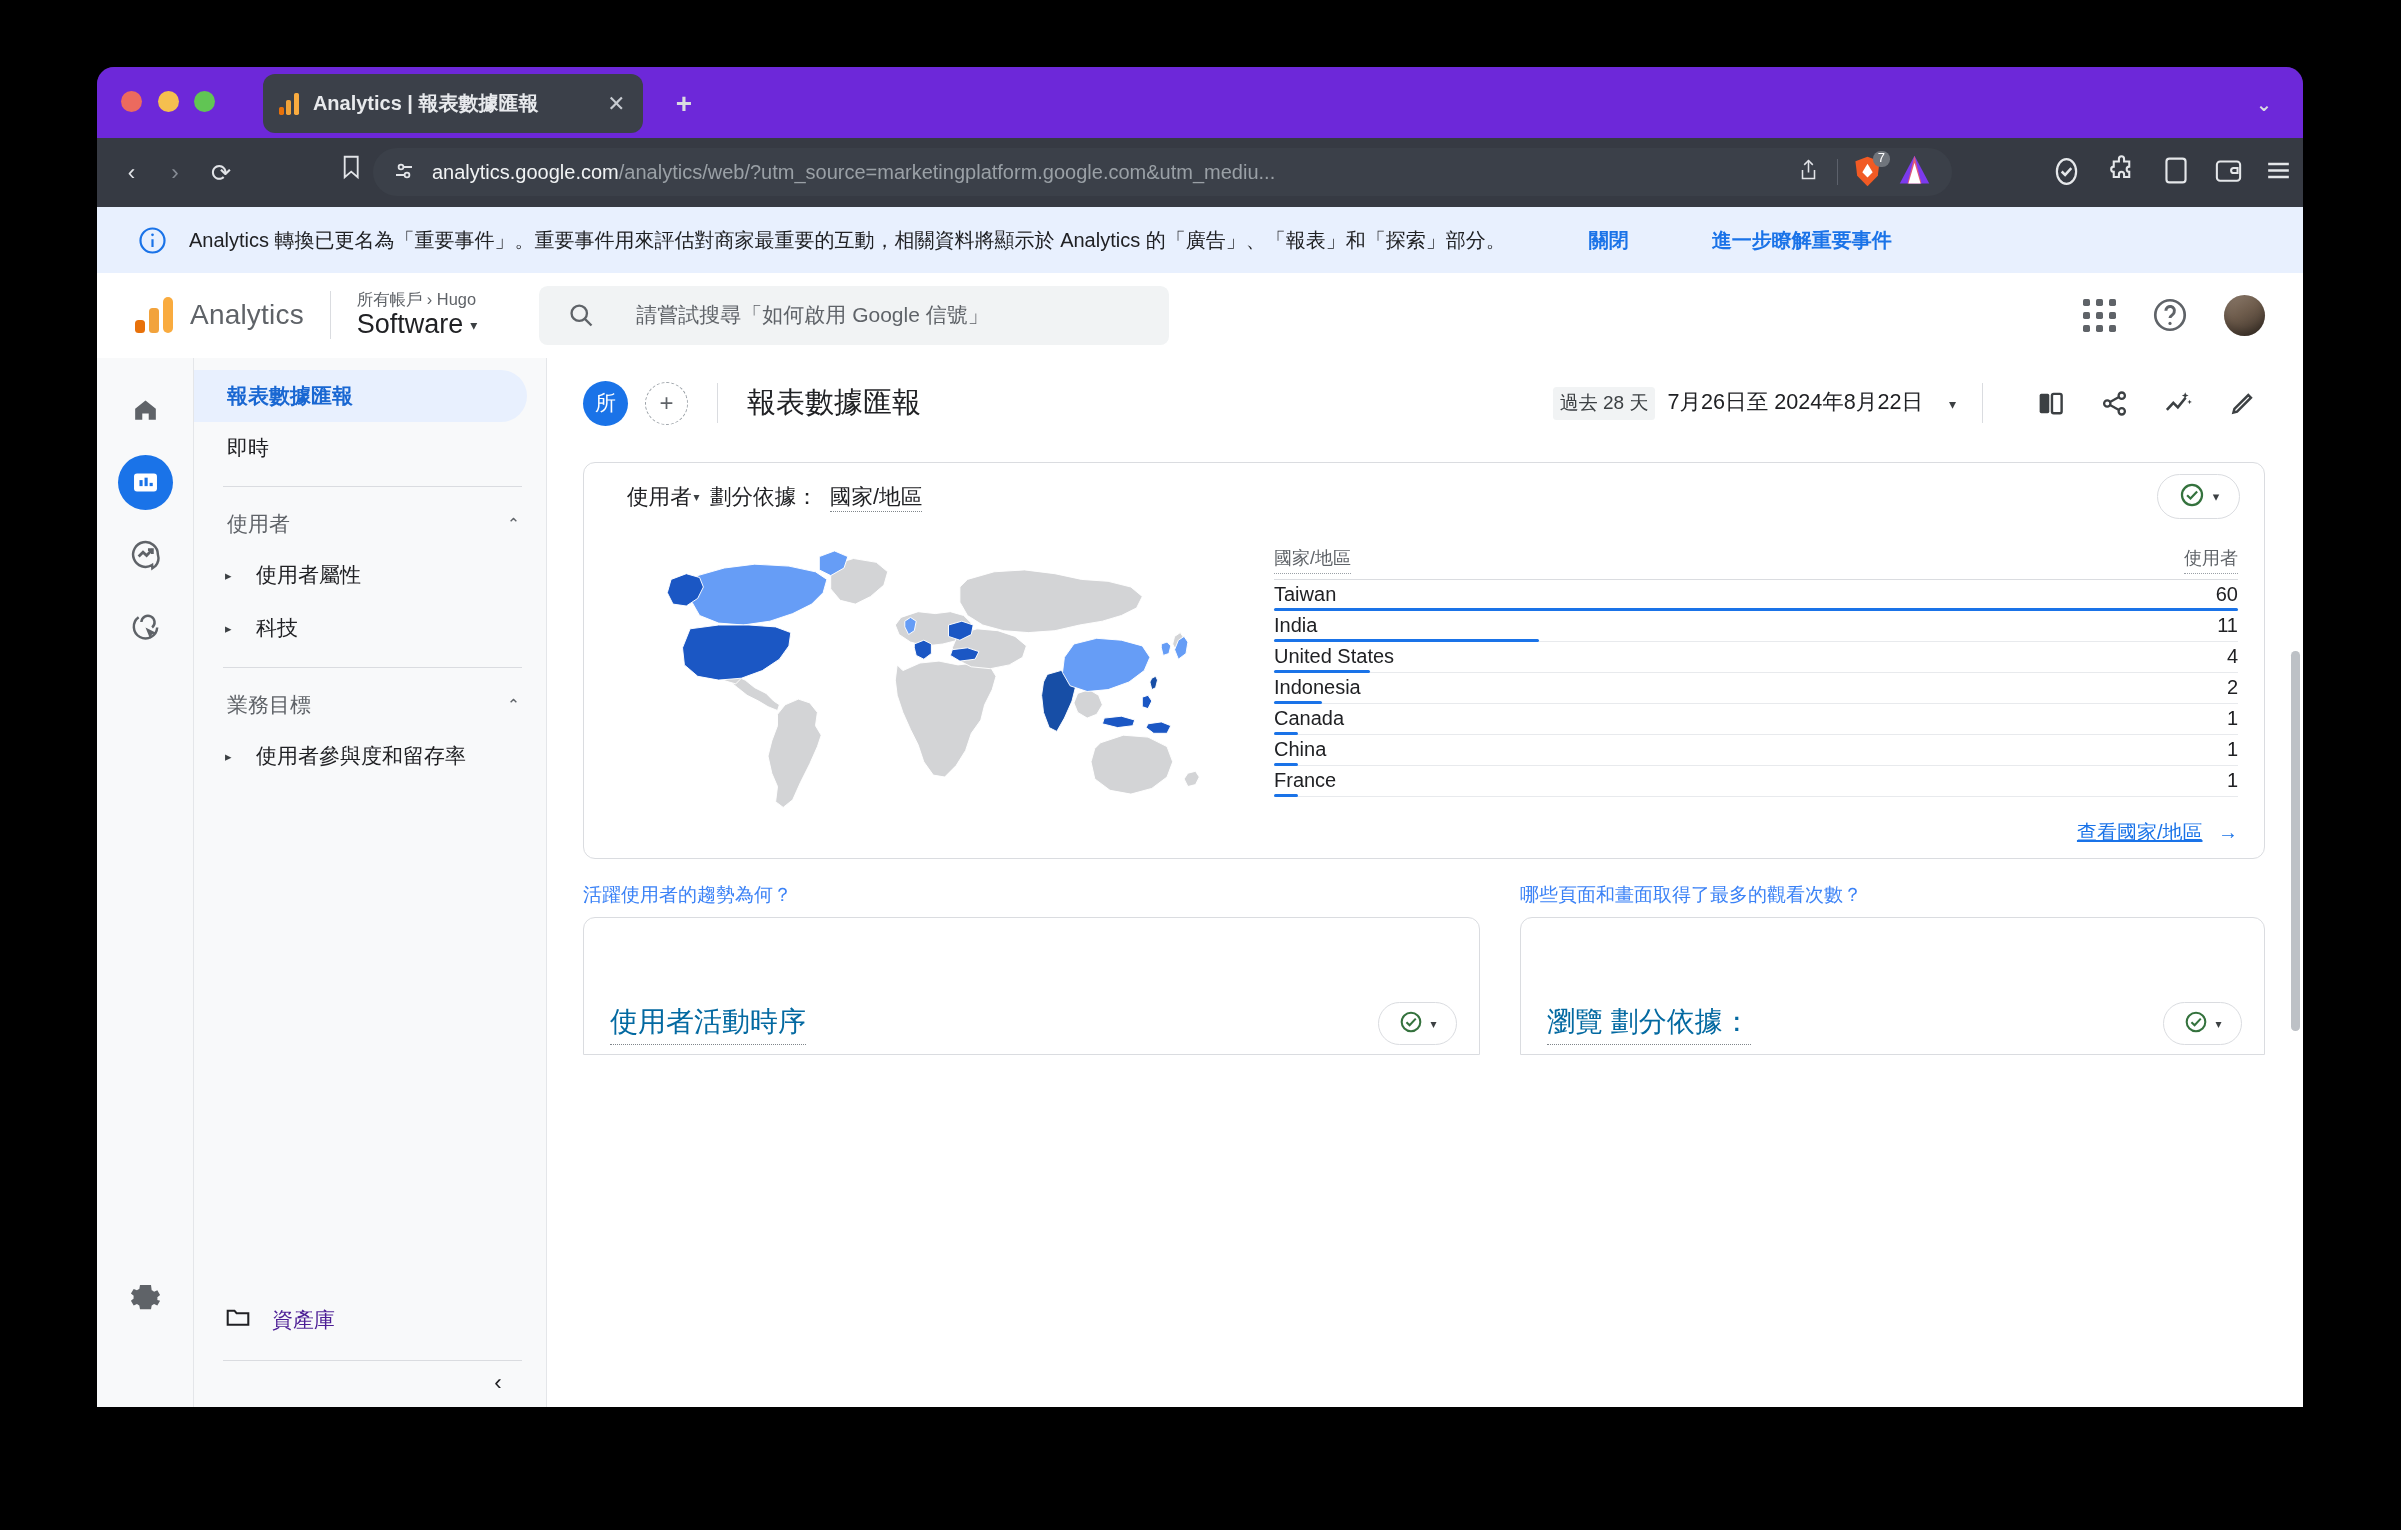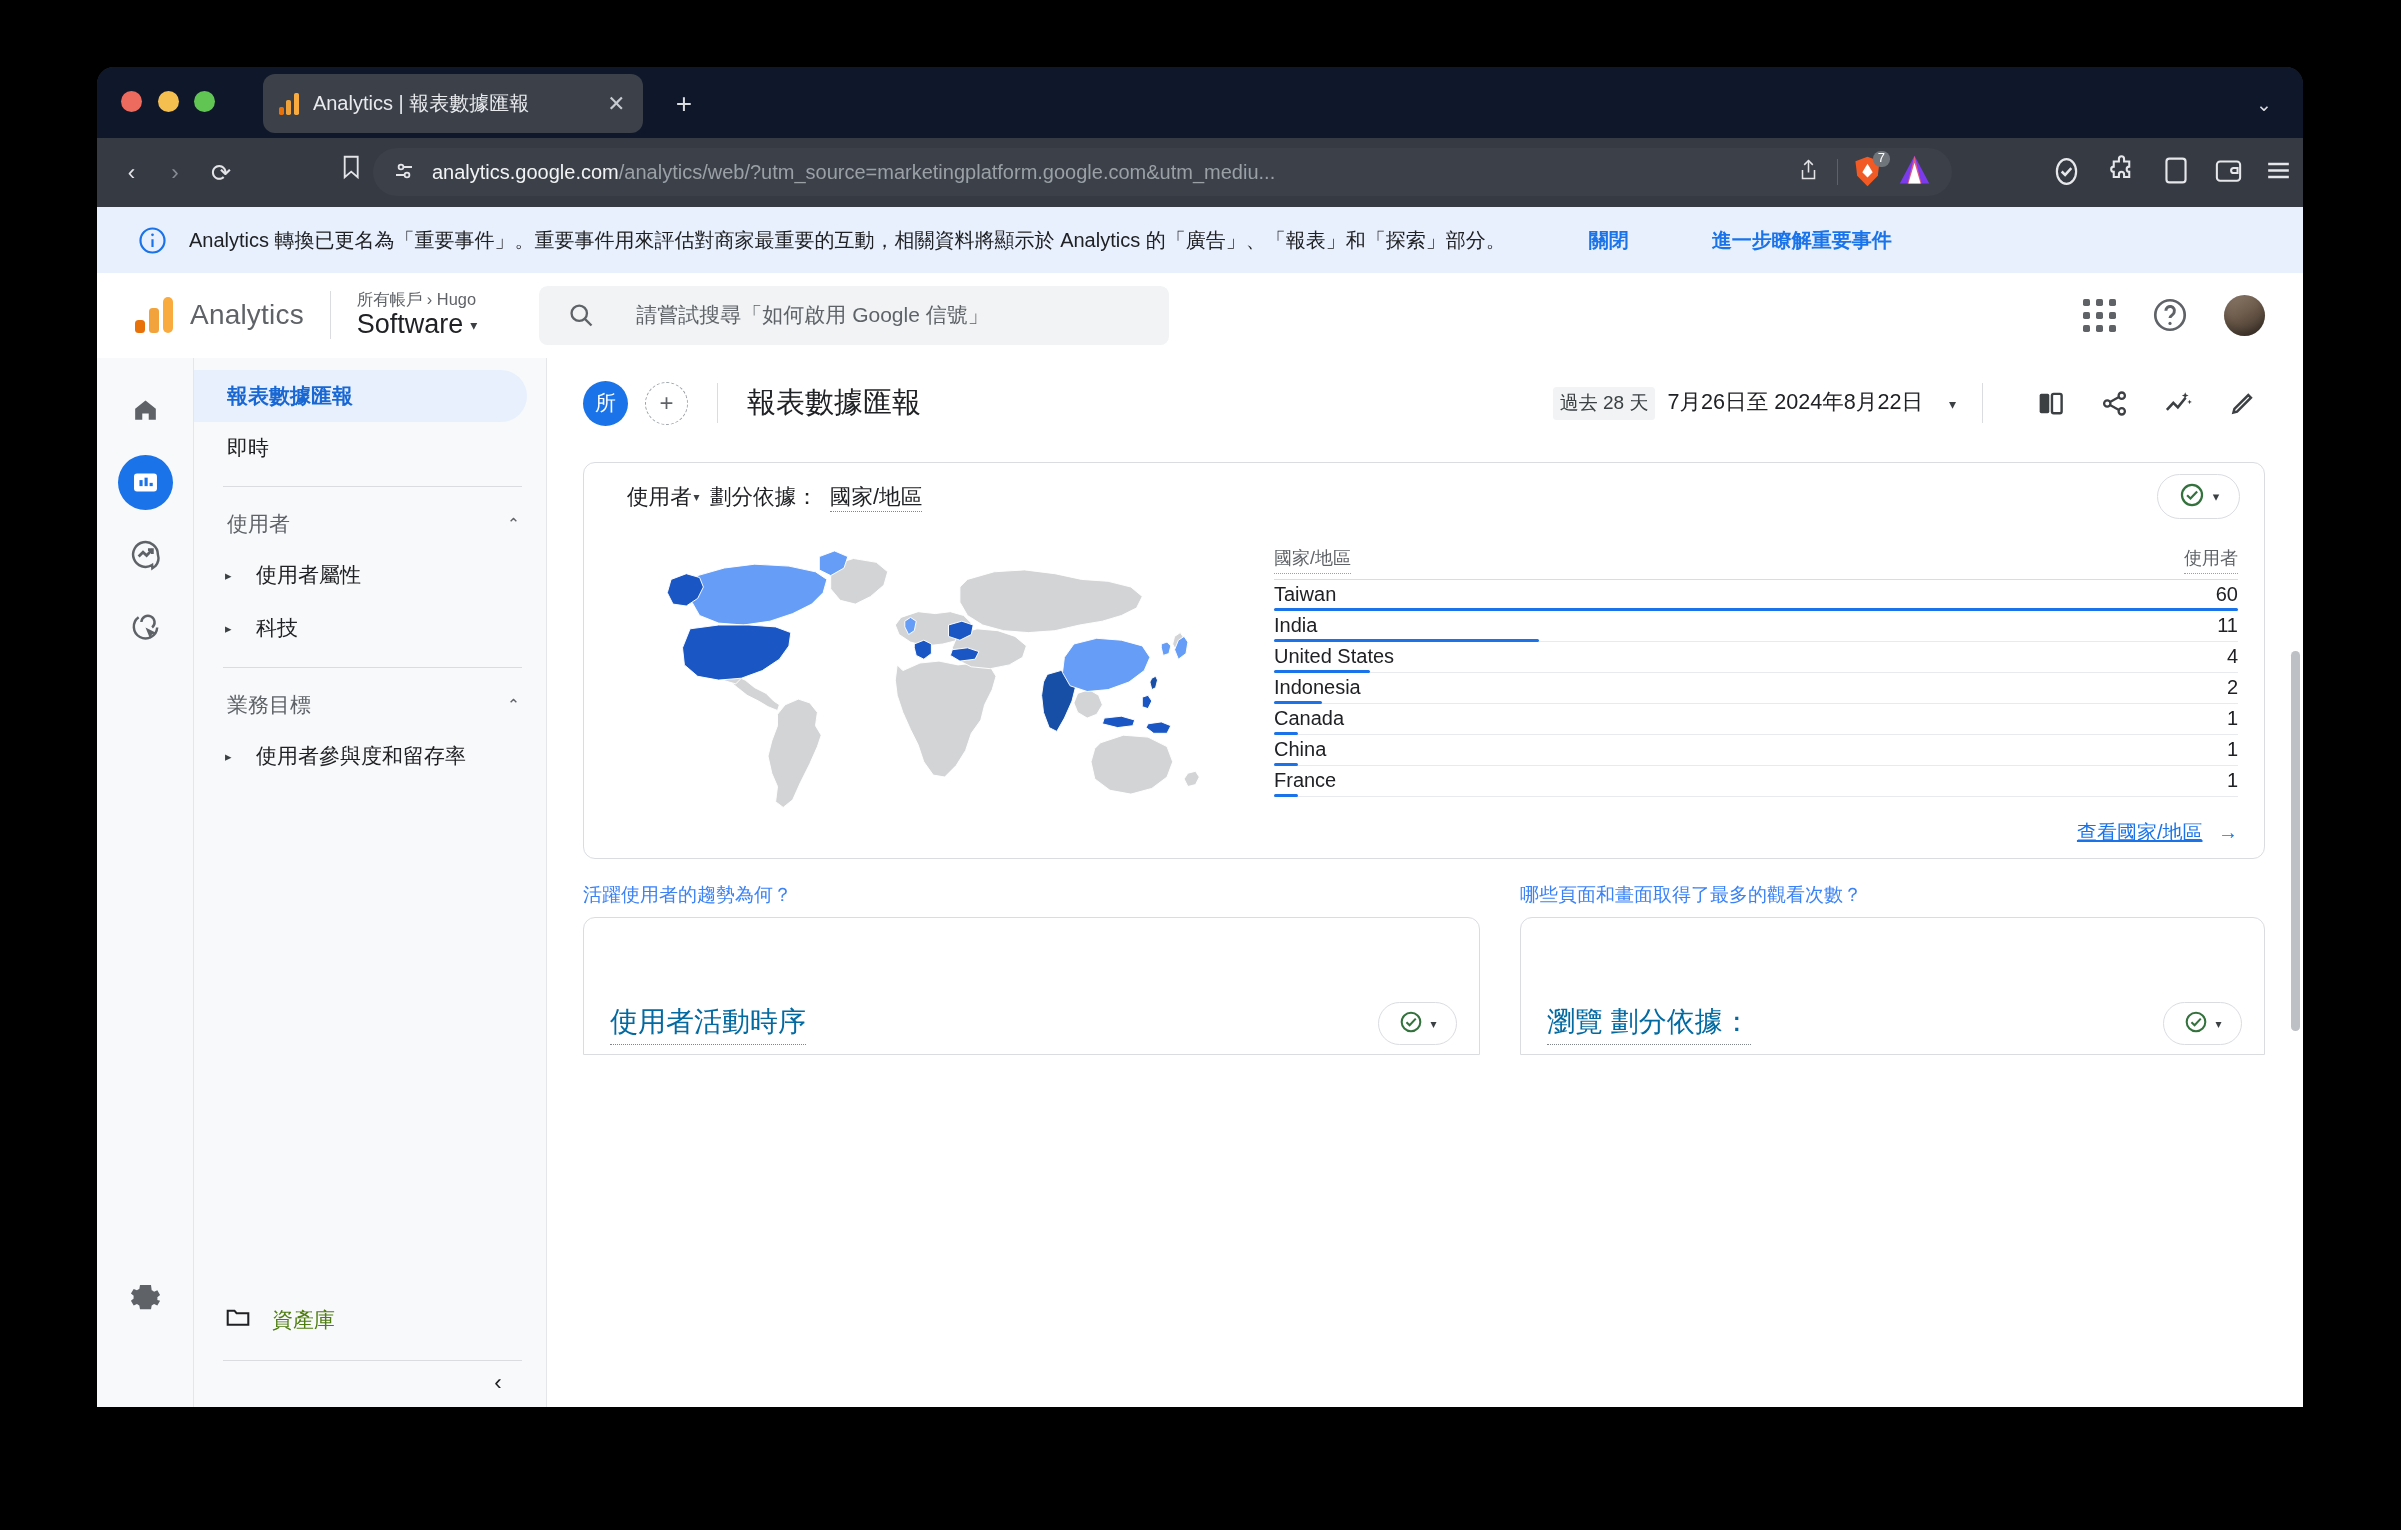--- a/index.html
+++ b/index.html
@@ -17,21 +17,22 @@
     width: 2206px; height: 1340px;
     background: #2c3039;
     border-radius: 17px 17px 0 0;
     overflow: hidden;
   }
 
   
   #tab-strip {
     position: relative;
     height: 71px;
-    background: #0f172a;
+    background: #6d28d9;
+    font-weight: bold;
   }
   .traffic-lights {
     position: absolute; left: 24px; top: 24px;
     display: flex; gap: 15.5px;
   }
   .traffic-light { width: 21px; height: 21px; border-radius: 50%; }
   .tl-red { background: #ec6a5e; }
   .tl-yellow { background: #f5bf4f; }
   .tl-green { background: #61c554; }
 
@@ -227,21 +228,21 @@
   .nav-sub {
     height: 53px; display: flex; align-items: center;
     font-size: 21px; color: #202124;
     padding-left: 31px; gap: 19px;
   }
   .nav-sub .tri { color: #3c4043; font-size: 13px; width: 12px; }
   #nav-library {
     position: absolute; left: 0; right: 0; bottom: 64px;
     height: 50px; display: flex; align-items: center;
     padding-left: 31px; gap: 21px;
-    font-size: 21px; color: #4d7c0f;
+    font-size: 21px; color: #4c1d95;
   }
   #nav-library-sep { position: absolute; left: 29px; right: 24px; bottom: 48px; height: 0.9px; background: #dadce0; }
   #nav-collapse {
     position: absolute; right: 29px; bottom: 7px;
     width: 38px; height: 38px; text-align: center; line-height: 38px;
     font-size: 22.4px; color: #202124;
   }
 
   
   #content {

